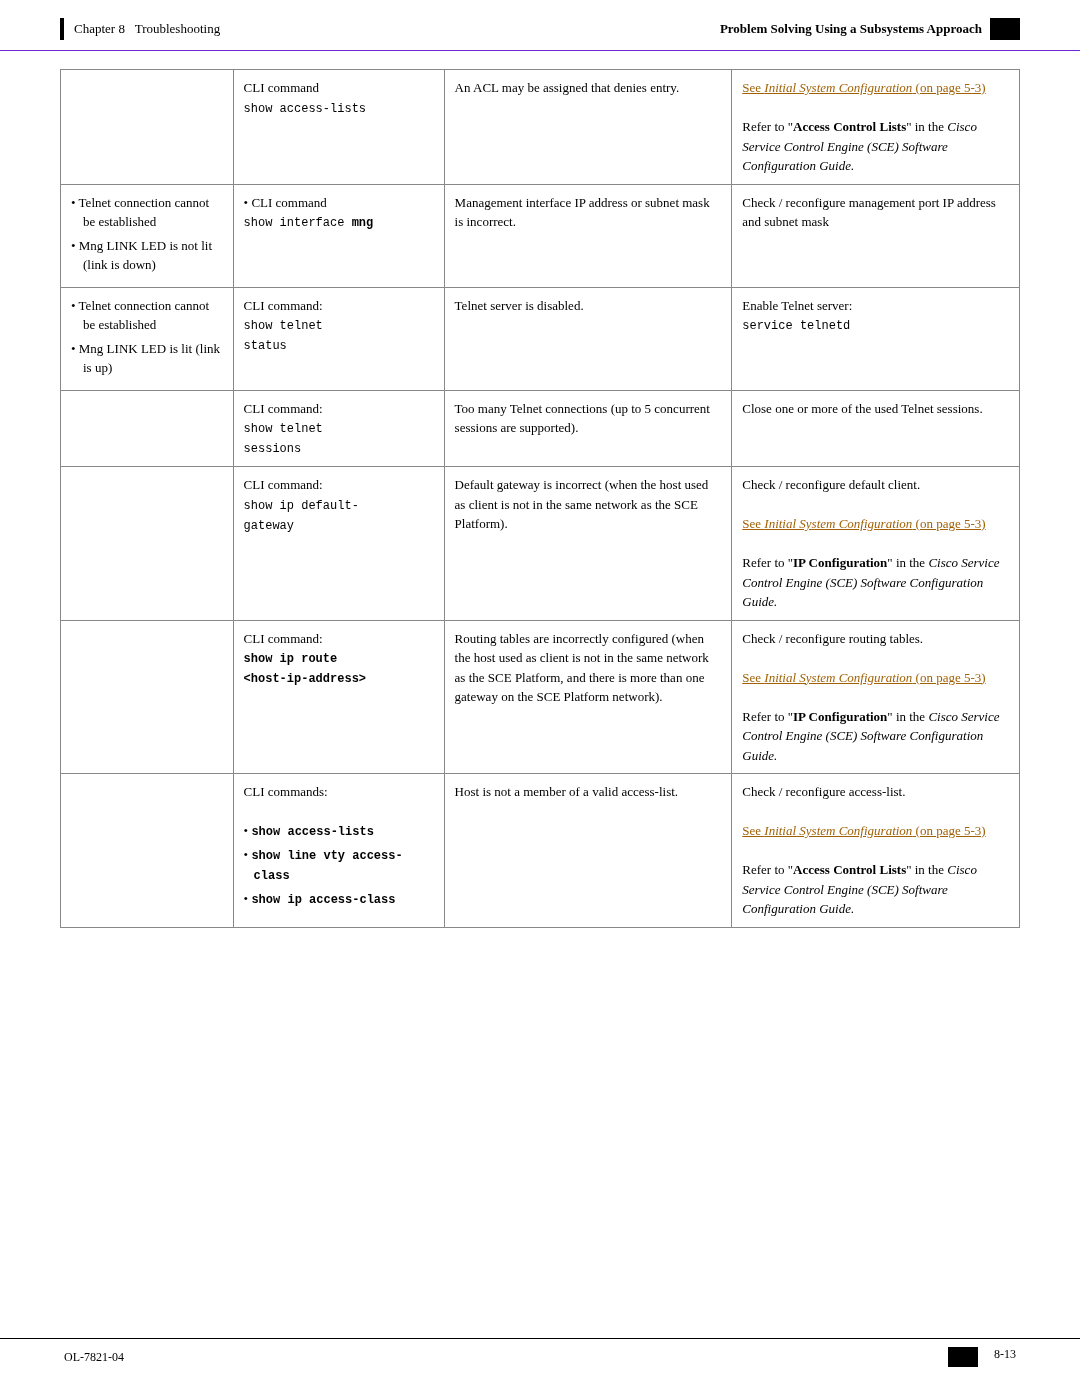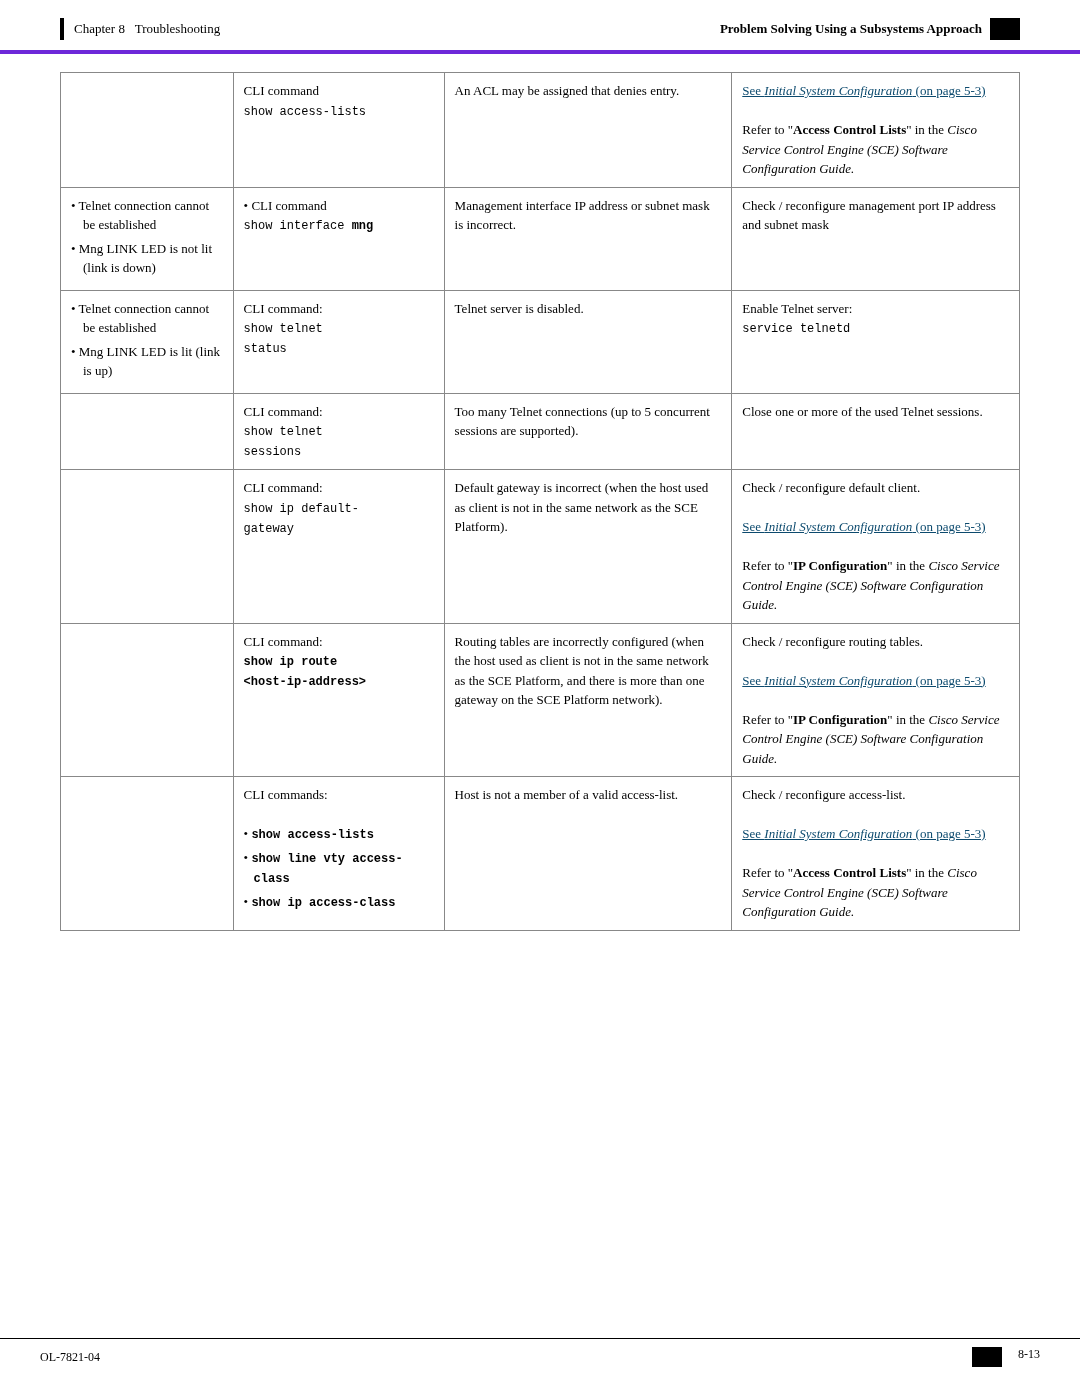--- a/index.html
+++ b/index.html
@@ -20,21 +20,21 @@
       position: relative;
       background: #fff;
     }
 
     
     .header {
       display: flex;
       justify-content: space-between;
       align-items: flex-start;
       padding: 18px 60px 10px 60px;
-      border-bottom: 4px solid #6d28d9;
+      border-bottom: 1px solid #6d28d9;
       margin-bottom: 18px;
     }
     .header-chapter {
       display: flex;
       align-items: center;
       gap: 0;
     }
     .chapter-bar {
       width: 4px;
       height: 22px;
@@ -87,41 +87,41 @@
 
     .mono {
       font-family: Courier New, monospace;
       font-size: 12px;
     }
     .mono-bold {
       font-family: Courier New, monospace;
       font-size: 12px;
       font-weight: bold;
     }
-    .link { color: #0c4a6e; text-decoration: underline; }
+    .link { color: #a16207; text-decoration: underline; }
 
     .bullet-item {
       margin-bottom: 4px;
       padding-left: 12px;
       text-indent: -12px;
     }
     .bullet-item::before {
       content: "• ";
     }
 
     
     .footer {
       position: absolute;
       bottom: 30px;
       left: 0;
       right: 0;
       display: flex;
       justify-content: space-between;
       align-items: center;
-      padding: 0 40px;
+      padding: 0 64px;
       border-top: 1px solid #000;
       padding-top: 8px;
     }
     .footer-left {
       font-size: 12px;
     }
     .footer-center {
       font-size: 12px;
       text-align: center;
       flex: 1;

